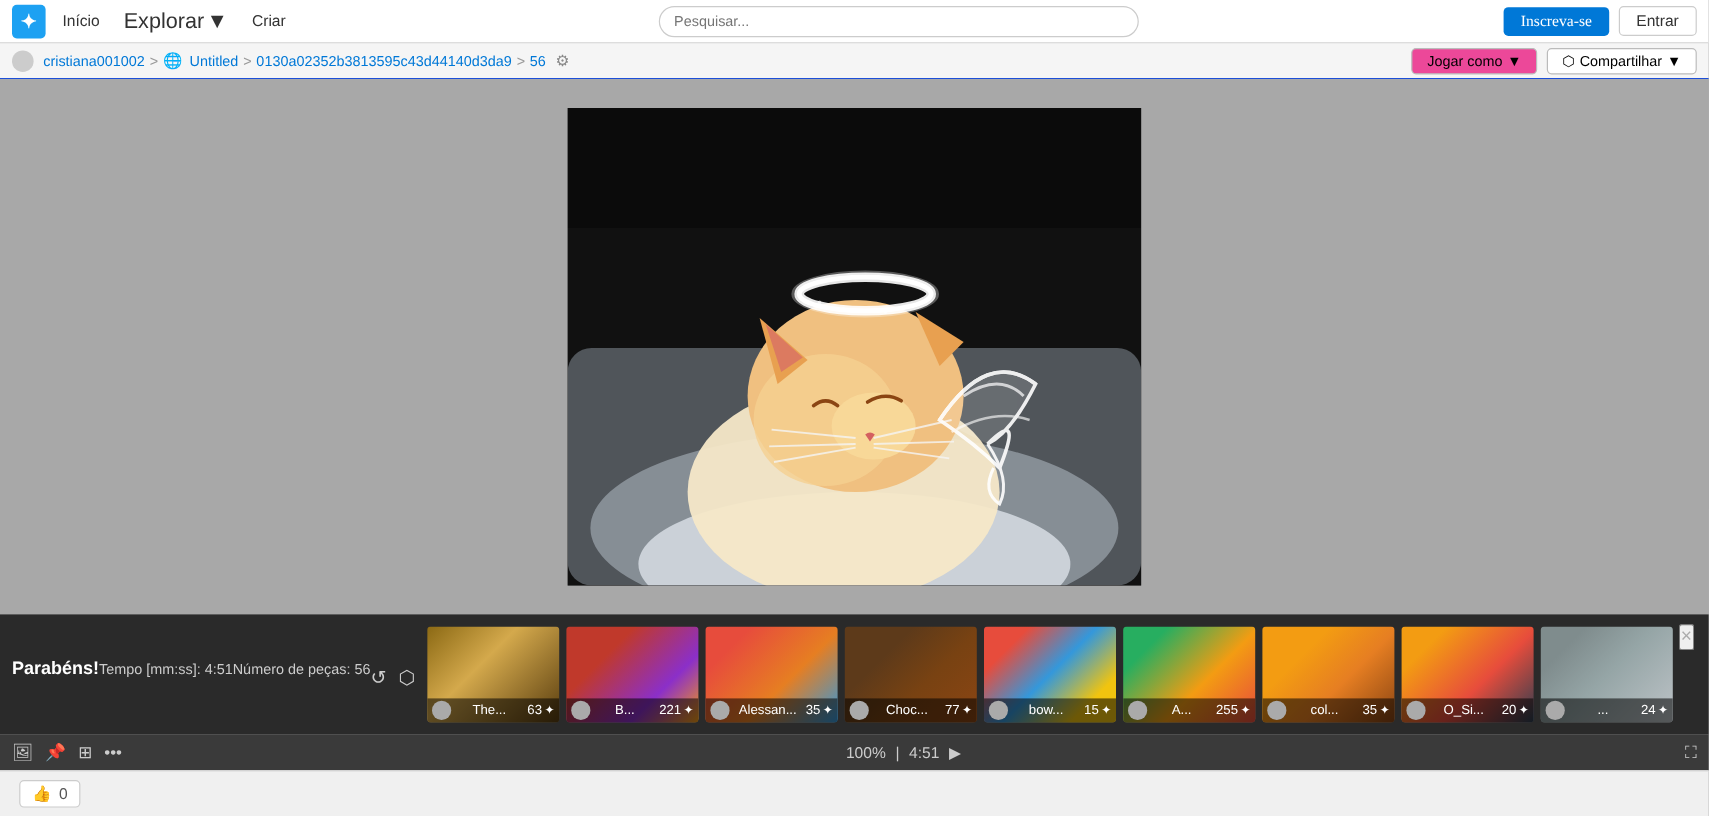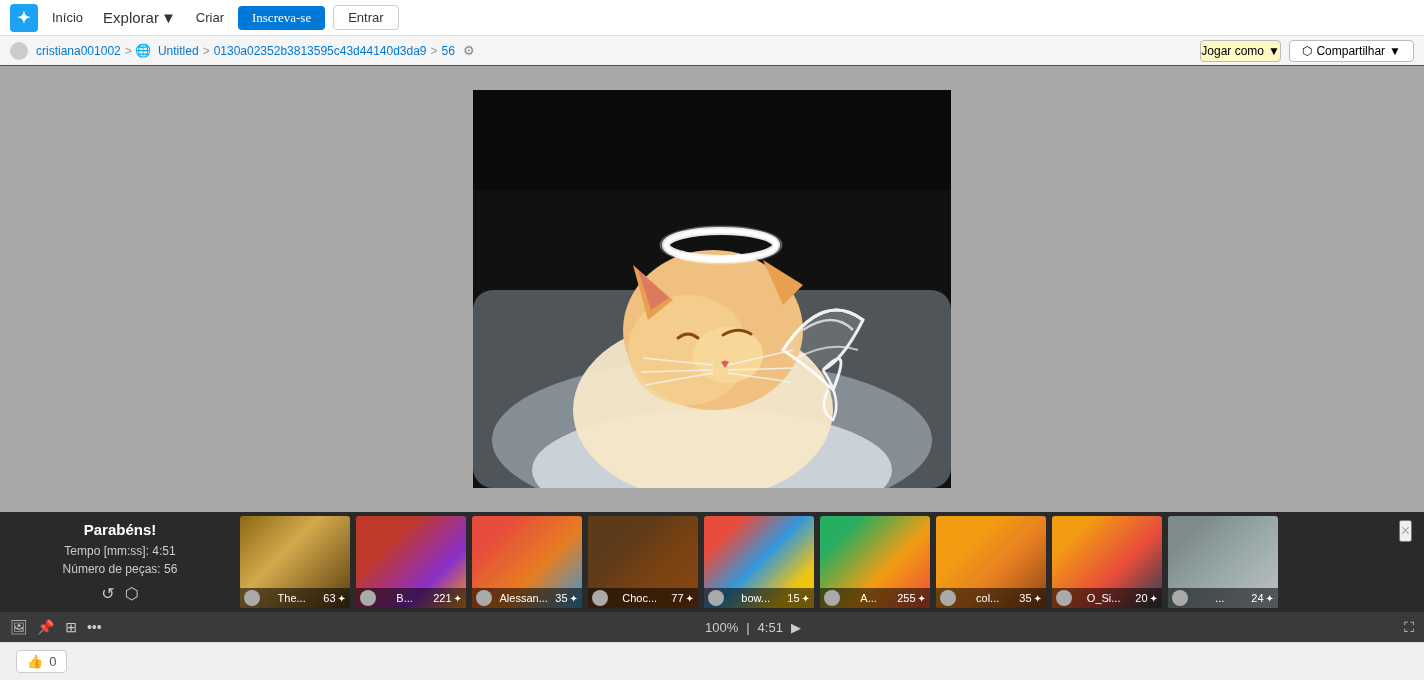--- a/index.html
+++ b/index.html
@@ -22,21 +22,21 @@
       border-radius: 4px;
       display: flex; align-items: center; justify-content: center;
       color: white; font-size: 16px; font-weight: bold;
     }
     .nav-link {
       font-size: 13px; color: #333; cursor: pointer; padding: 2px 6px;
       white-space: nowrap;
     }
     .nav-dropdown {
       display: flex; align-items: center; gap: 2px; cursor: pointer;
-      font-size: 15px; color: #333; padding: 2px 6px;
+      font-size: 18px; color: #333; padding: 2px 6px;
     }
     .nav-search {
       flex: 1;
       max-width: 400px;
       margin: 0 auto;
     }
     .nav-search input {
       width: 100%; height: 26px; border: 1px solid #ccc; border-radius: 13px;
       padding: 0 12px; font-size: 12px; color: #666; outline: none;
     }
@@ -69,22 +69,22 @@
     .bc-link { color: #0078d7; cursor: pointer; }
     .bc-sep { color: #999; }
     .bc-globe { font-size: 13px; color: #666; margin-right: 2px; }
     .bc-gear { font-size: 13px; color: #888; cursor: pointer; margin-left: 4px; }
     .bc-right-buttons {
       margin-left: auto;
       display: flex;
       gap: 8px;
     }
     .btn-jogar {
-      background: #fef9c3; border: 1px solid #bbb; border-radius: 4px;
-      padding: 3px 0; font-size: 12px; cursor: pointer; display: flex; align-items: center; gap: 4px;
+      background: #ec4899; border: 1px solid #bbb; border-radius: 4px;
+      padding: 3px 12px; font-size: 12px; cursor: pointer; display: flex; align-items: center; gap: 4px;
     }
     .btn-compartilhar {
       background: white; border: 1px solid #bbb; border-radius: 4px;
       padding: 3px 12px; font-size: 12px; cursor: pointer; display: flex; align-items: center; gap: 4px;
     }
 
     
     #main-area {
       width: 100%;
       height: calc(680px - 36px - 30px - 100px - 30px - 38px);
@@ -114,22 +114,22 @@
       width: 100%;
       height: 100px;
       background: #2a2a2a;
       display: flex;
       align-items: center;
       padding: 0 10px;
       position: relative;
     }
     .panel-left {
       display: flex;
-      flex-direction: column;
-      align-items: center;
+      flex-direction: row;
+      align-items: flex-start;
       color: white;
       min-width: 230px;
       padding-right: 10px;
     }
     .panel-congrats {
       font-size: 15px;
       font-weight: bold;
       color: white;
       margin-bottom: 4px;
     }
@@ -155,21 +155,21 @@
     .thumbnails-row {
       display: flex;
       gap: 6px;
       overflow-x: hidden;
       flex: 1;
     }
     .thumb-item {
       position: relative;
       width: 110px;
       min-width: 110px;
-      height: 92px;
+      height: 80px;
       background: #555;
       border-radius: 3px;
       overflow: hidden;
       cursor: pointer;
     }
     .thumb-overlay {
       position: absolute;
       bottom: 0; left: 0; right: 0;
       background: rgba(0,0,0,0.55);
       display: flex;
@@ -242,20 +242,23 @@
 <body>
 
 <div id="top-nav">
   <div class="nav-logo">✦</div>
   <span class="nav-link">Início</span>
   <span class="nav-dropdown">
     <span>Explorar</span>
     <span>▼</span>
   </span>
   <span class="nav-link">Criar</span>
+  <div class="nav-search">
+    <input type="text" placeholder="Pesquisar..." style="">
+  </div>
   <button class="btn-inscreva">Inscreva-se</button>
   <button class="btn-entrar">Entrar</button>
 </div>
 
 <div id="breadcrumb-bar">
   <span class="bc-avatar"></span>
   <span class="bc-link">cristiana001002</span>
   <span class="bc-sep">&gt;</span>
   <span class="bc-globe">🌐</span>
   <span class="bc-link">Untitled</span>

